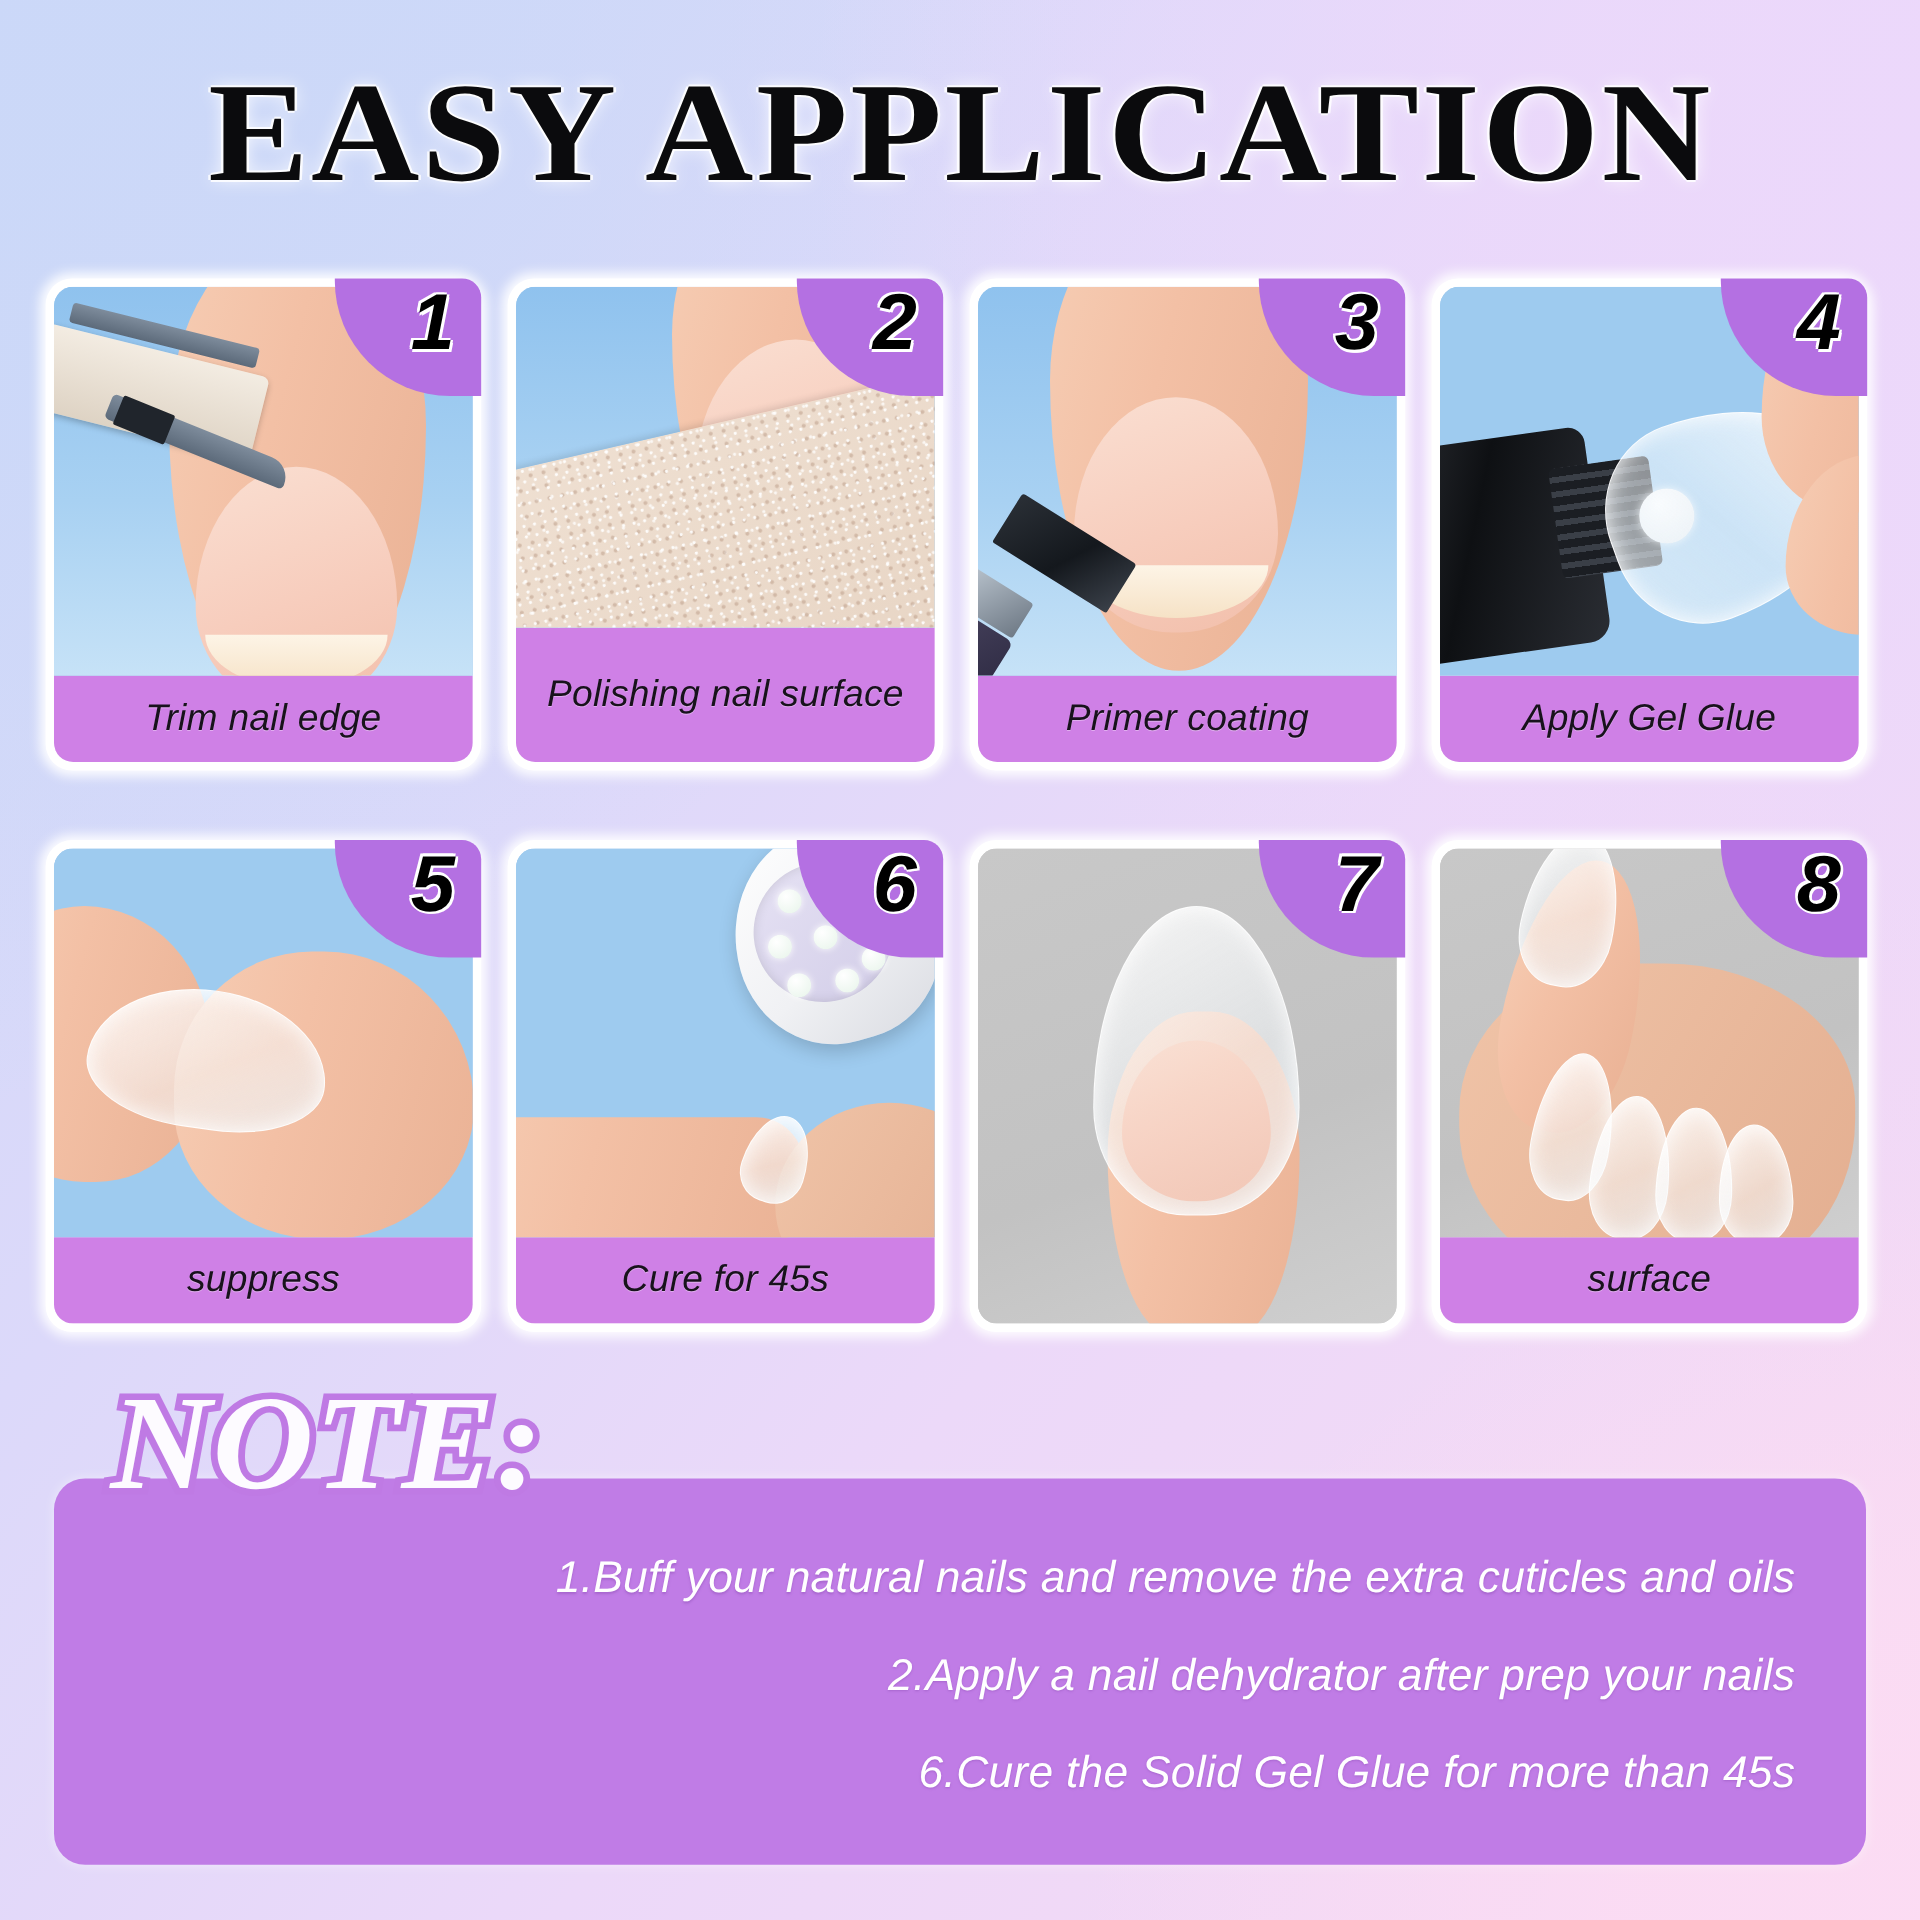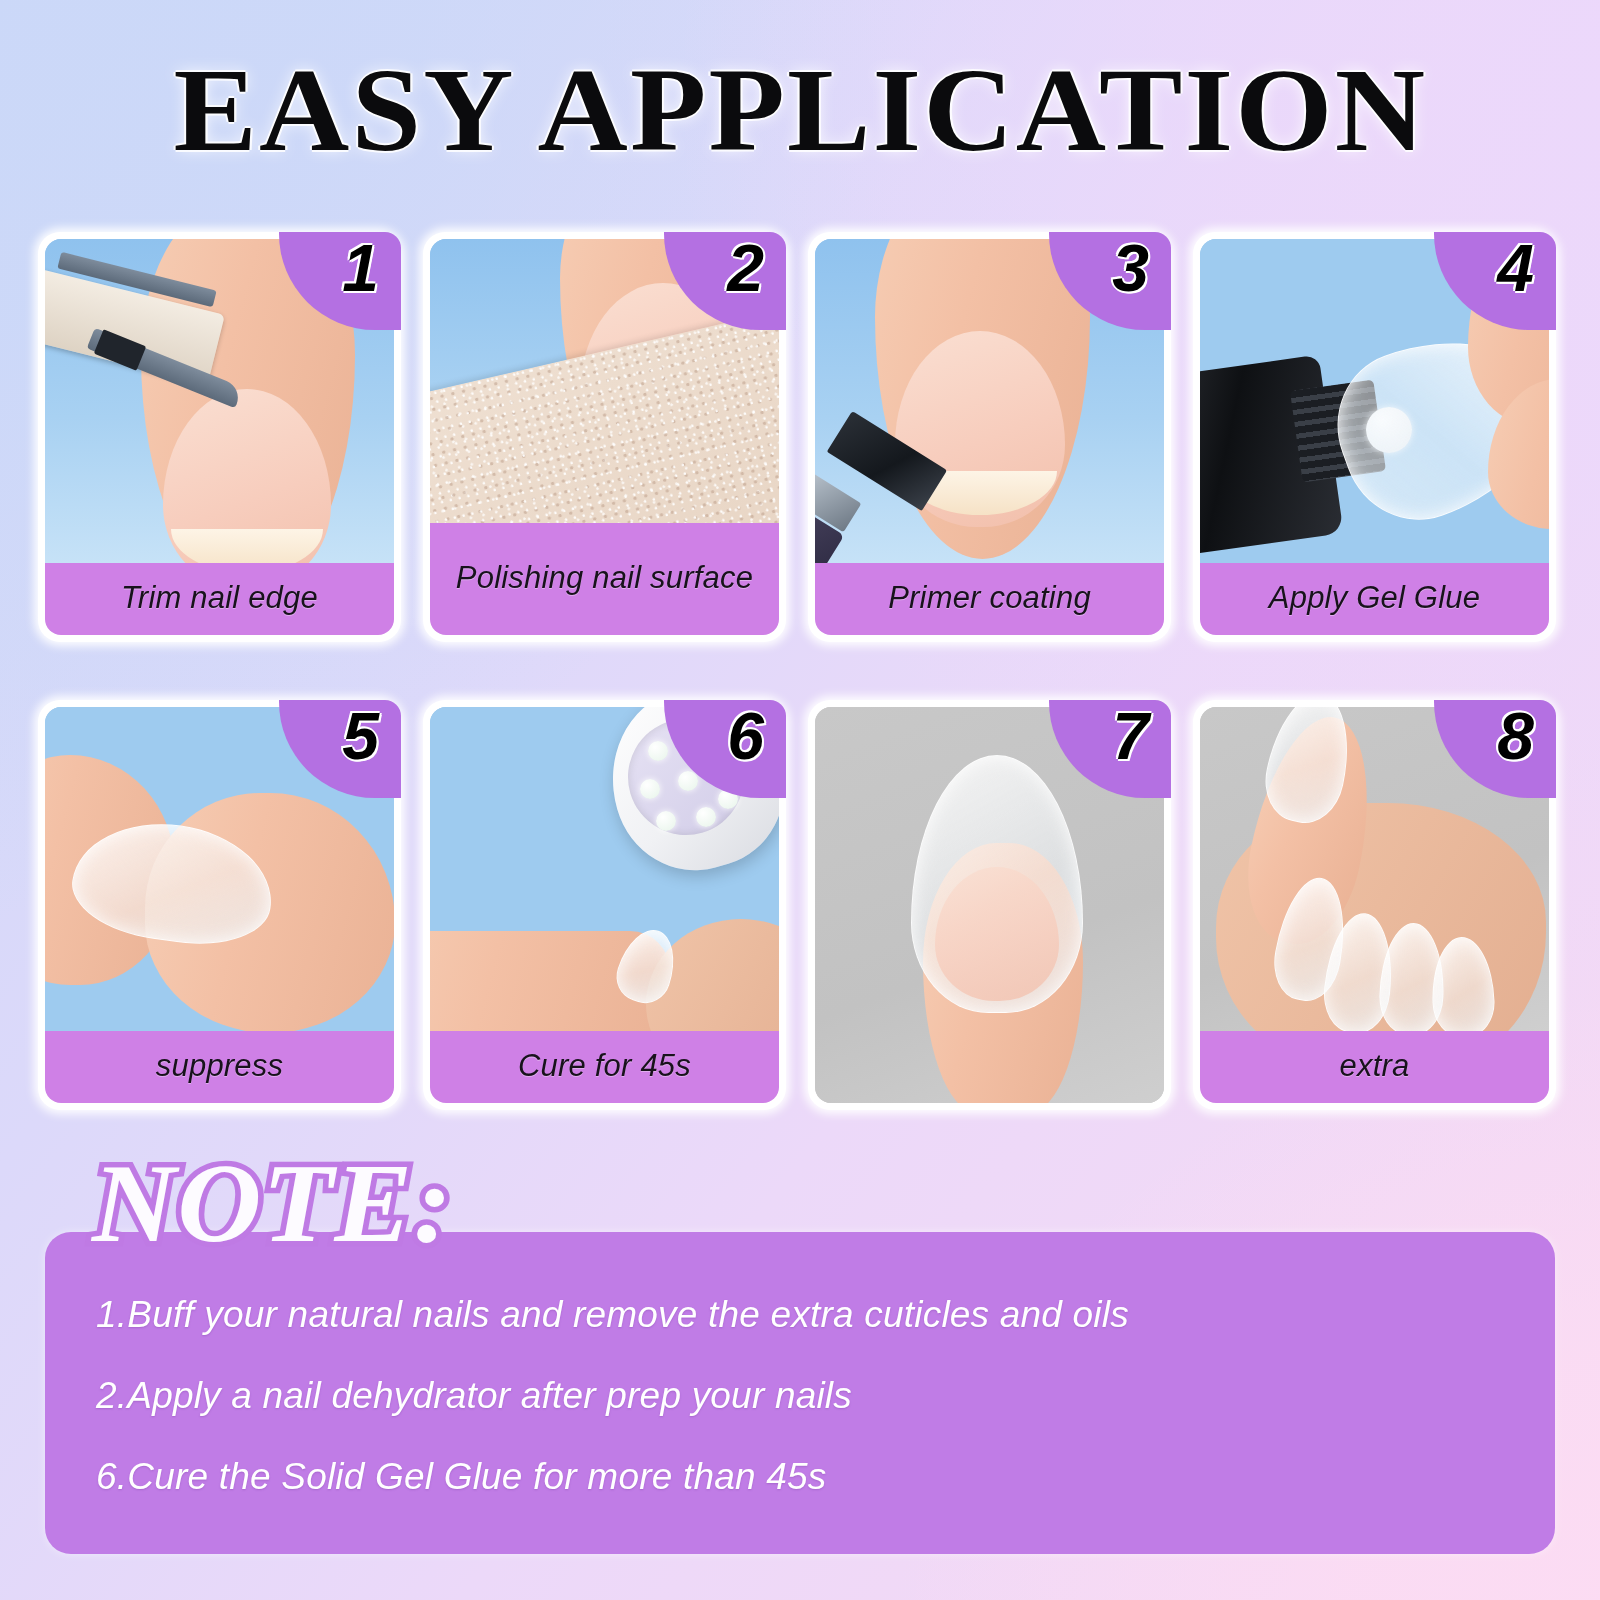--- a/index.html
+++ b/index.html
@@ -262,20 +262,21 @@
     transform:scaleX(1.04);
     transform-origin:left center;
     -webkit-text-stroke:11px #bf7ae4;
     paint-order:stroke fill;
   }
   .note-list{
     position:absolute;
     left:96px; top:1296px;
     width:1400px;
     z-index:7;
+    text-align:right;
   }
   .note-line{
     color:#ffffff;
     font-style:italic;
     font-size:37px;
     line-height:1;
     letter-spacing:.2px;
     margin-bottom:44px;
     text-shadow:0 1px 2px rgba(120,60,160,.35);
     white-space:nowrap;
@@ -431,21 +432,21 @@
         <div class="photo grey">
           <div class="grey-bg"></div>
           <div class="hand-blob" style="left:16px; top:96px; width:330px; height:270px; border-radius:42% 48% 40% 44% / 46% 44% 52% 50%;"></div>
           <div class="finger" style="left:56px; top:8px; width:110px; height:230px; transform:rotate(12deg);"></div>
           <div class="clearnail" style="left:70px; top:-14px; width:78px; height:130px; transform:rotate(12deg);"></div>
           <div class="clearnail" style="left:78px; top:170px; width:66px; height:124px; transform:rotate(10deg);"></div>
           <div class="clearnail" style="left:126px; top:206px; width:66px; height:120px; transform:rotate(6deg);"></div>
           <div class="clearnail" style="left:180px; top:216px; width:64px; height:112px; transform:rotate(2deg);"></div>
           <div class="clearnail" style="left:232px; top:230px; width:62px; height:100px; transform:rotate(-2deg);"></div>
         </div>
-        <div class="caption">extra</div>
+        <div class="caption">surface</div>
       </div>
       <div class="badge">
         <span>8</span>
       </div>
     </div>
 
   </div>
 </div>
 
 <div class="note-panel"></div>

